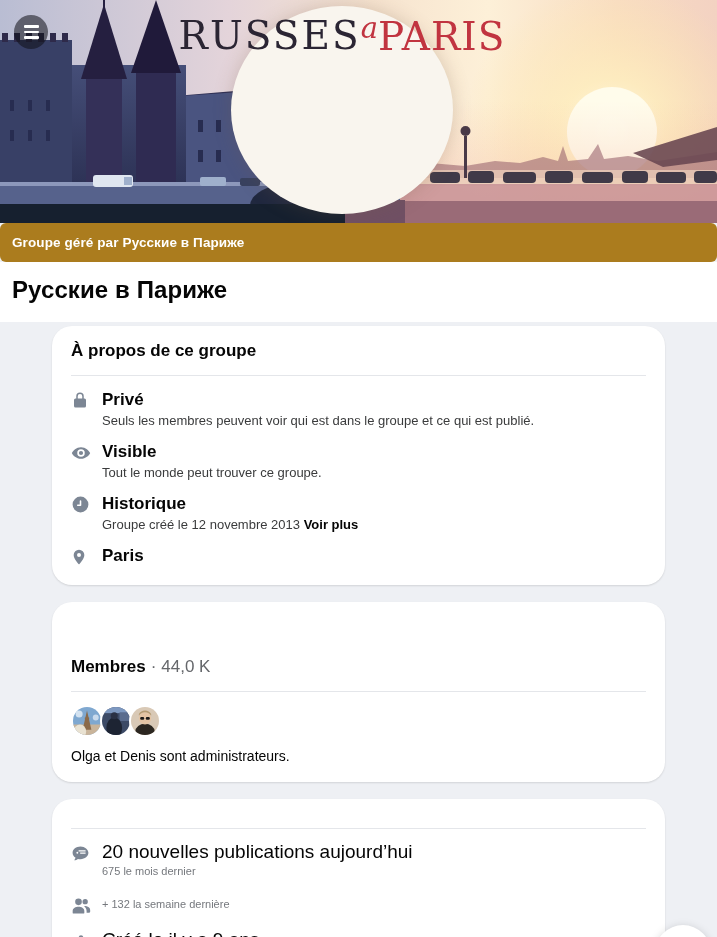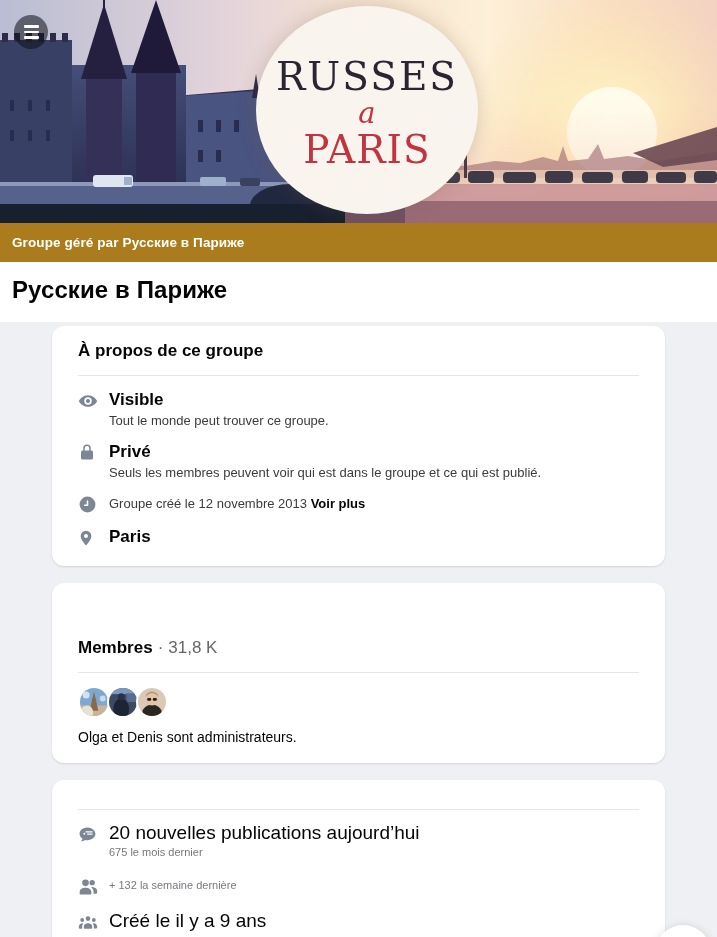--- a/index.html
+++ b/index.html
@@ -8,51 +8,51 @@
     font-family:"Liberation Sans","DejaVu Sans",sans-serif;
     background:#eef0f4;
     position:relative;
     overflow:hidden;
     color:#050505;
   }
   
   .cover { position:relative; width:717px; height:223px; overflow:hidden; background:#e8d8d2; }
   .cover svg { position:absolute; left:0; top:0; width:100%; height:100%; display:block; }
   .logo-circle {
-    position:absolute; left:256px; top:6px; width:222px; height:208px;
+    position:absolute; left:231px; top:6px; width:222px; height:208px;
     background:#f9f5ee; border-radius:50%;
-    display:flex; flex-direction:column; align-items:center; justify-content:center;
+    display:flex; justify-content:center;
     padding-top:8px;
     text-align:center;
     box-shadow:0 0 18px rgba(120,90,70,.25);
   }
   .logo-line1 { font-family:"DejaVu Serif","Liberation Serif",serif; font-size:39px; letter-spacing:2px; color:#2b2533; line-height:44px; }
   .logo-line2 { font-family:"DejaVu Serif","Liberation Serif",serif; font-style:italic; font-size:29px; color:#c13440; line-height:28px; }
   .logo-line3 { font-family:"DejaVu Serif","Liberation Serif",serif; font-size:39px; letter-spacing:1px; color:#c13440; line-height:46px; }
   .menu-btn {
     position:absolute; left:14px; top:15px; width:34px; height:34px; border:none;
     border-radius:50%; background:rgba(15,15,22,.55); cursor:pointer;
     display:flex; flex-direction:column; align-items:center; justify-content:center; gap:3px;
   }
   .menu-btn i { display:block; width:15px; height:2.5px; background:#fff; border-radius:1px; }
   
   .admin-banner {
     width:717px; height:39px; background:#ab7c1e; color:#fff;
     display:flex; align-items:center; padding:0 12px;
-    font-size:13.5px; font-weight:600; letter-spacing:.1px; cursor:pointer;
+    font-size:13.5px; font-weight:600; letter-spacing:.1px; cursor:pointer;border-radius:6px;
   }
   .admin-banner b { font-weight:700; margin-left:4px; }
   
   .title-bar { background:#fff; padding:14px 12px 18px; }
   .group-title { font-size:24px; font-weight:700; color:#050505; letter-spacing:.1px; }
   
   .content { padding:4px 0 0; }
   .card {
-    width:613px; margin:0 auto 17px; background:#fff; border-radius:12px;
-    box-shadow:0 1px 2px rgba(0,0,0,.12); padding:15px 26px 16px;
+    width:613px; margin:0 auto 17px; background:#fff; border-radius:20px;
+    box-shadow:0 1px 2px rgba(0,0,0,.12); padding:15px 19px 16px;
   }
   .card-heading { font-size:17px; font-weight:700; color:#050505; }
   .card-divider { border:none; border-top:1px solid #e4e6ea; margin:14px 0 13px; }
   .row { display:flex; align-items:flex-start; margin-bottom:12px; }
   .row:last-child { margin-bottom:2px; }
   .row .icon-cell { width:22px; flex:0 0 22px; display:flex; justify-content:flex-start; margin-top:2px; }
   .row .icon-cell svg { fill:#7c8694; }
   .row .text-cell { margin-left:9px; }
   .row-title { font-size:17px; font-weight:600; line-height:21px; color:#050505; }
   .row-desc { font-size:13px; color:#3a3b3c; line-height:17px; margin-top:2px; }
@@ -202,49 +202,50 @@
 </div>
 
 <div class="content">
 
   <section class="card">
     <h2 class="card-heading">À propos de ce groupe</h2>
     <hr class="card-divider">
 
     <div class="row">
       <span class="icon-cell">
+        <svg width="18" height="18" viewBox="0 0 24 24">
+            <path d="M12 2a5 5 0 0 0-5 5v3H6a2 2 0 0 0-2 2v8a2 2 0 0 0 2 2h12a2 2 0 0 0 2-2v-8a2 2 0 0 0-2-2h-1V7a5 5 0 0 0-5-5zm-3 5a3 3 0 1 1 6 0v3H9V7z"></path>
+          </svg>
+      </span>
+      <div class="text-cell">
+        <div class="row-title">Privé</div>
+        <div class="row-desc">Seuls les membres peuvent voir qui est dans le groupe et ce qui est publié.</div>
+      </div>
+    </div>
+
+    <div class="row">
+      <span class="icon-cell">
         <svg width="20" height="20" viewBox="0 0 24 24">
             <path d="M12 5C6.5 5 2.2 9.1 1 12c1.2 2.9 5.5 7 11 7s9.8-4.1 11-7c-1.2-2.9-5.5-7-11-7zm0 11.5A4.5 4.5 0 1 1 16.5 12 4.5 4.5 0 0 1 12 16.5zm0-7A2.5 2.5 0 1 0 14.5 12 2.5 2.5 0 0 0 12 9.5z"></path>
           </svg>
       </span>
       <div class="text-cell">
         <div class="row-title">Visible</div>
         <div class="row-desc">Tout le monde peut trouver ce groupe.</div>
       </div>
     </div>
 
     <div class="row">
       <span class="icon-cell">
-        <svg width="18" height="18" viewBox="0 0 24 24">
-            <path d="M12 2a5 5 0 0 0-5 5v3H6a2 2 0 0 0-2 2v8a2 2 0 0 0 2 2h12a2 2 0 0 0 2-2v-8a2 2 0 0 0-2-2h-1V7a5 5 0 0 0-5-5zm-3 5a3 3 0 1 1 6 0v3H9V7z"></path>
-          </svg>
-      </span>
-      <div class="text-cell">
-        <div class="row-title">Privé</div>
-        <div class="row-desc">Seuls les membres peuvent voir qui est dans le groupe et ce qui est publié.</div>
-      </div>
-    </div>
-
-    <div class="row">
-      <span class="icon-cell">
         <svg width="19" height="19" viewBox="0 0 24 24">
             <path d="M12 2a10 10 0 1 0 10 10A10 10 0 0 0 12 2zm1 11a1 1 0 0 1-1 1H8.5a1 1 0 0 1 0-2H11V7.5a1 1 0 0 1 2 0z"></path>
           </svg>
       </span>
       <div class="text-cell">
+        <div class="row-title">Historique</div>
         <div class="row-desc">
           <span>Groupe créé le 12 novembre 2013</span>
           <b style="cursor:pointer;text-align:center;">Voir plus</b>
         </div>
       </div>
     </div>
 
     <div class="row">
       <span class="icon-cell">
         <svg width="16" height="20" viewBox="0 0 24 24">
@@ -254,21 +255,21 @@
       <div class="text-cell">
         <div class="row-title">Paris</div>
       </div>
     </div>
   </section>
 
   <section class="card">
     <div class="members-heading">
       <span class="card-heading">Membres</span>
       <span class="dot">·</span>
-      <span class="count">31,8 K</span>
+      <span class="count">44,0 K</span>
     </div>
     <hr class="card-divider">
 
     <div class="avatars">
       <span class="avatar">
         <svg viewBox="0 0 32 32">
           <rect width="32" height="32" fill="#7fa8d0"></rect>
           <rect x="0" y="20" width="32" height="12" fill="#c9b49a"></rect>
           <polygon points="16,4 11,26 21,26" fill="#8a6a4a"></polygon>
           <rect x="13.5" y="12" width="5" height="2" fill="#8a6a4a"></rect>

